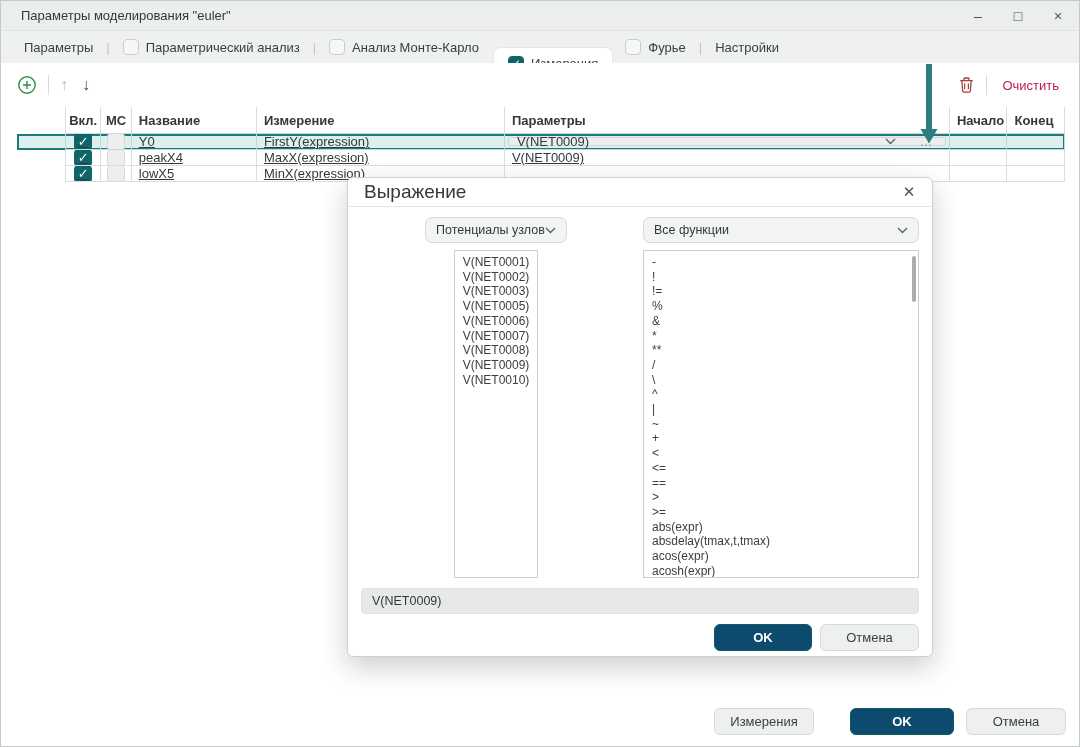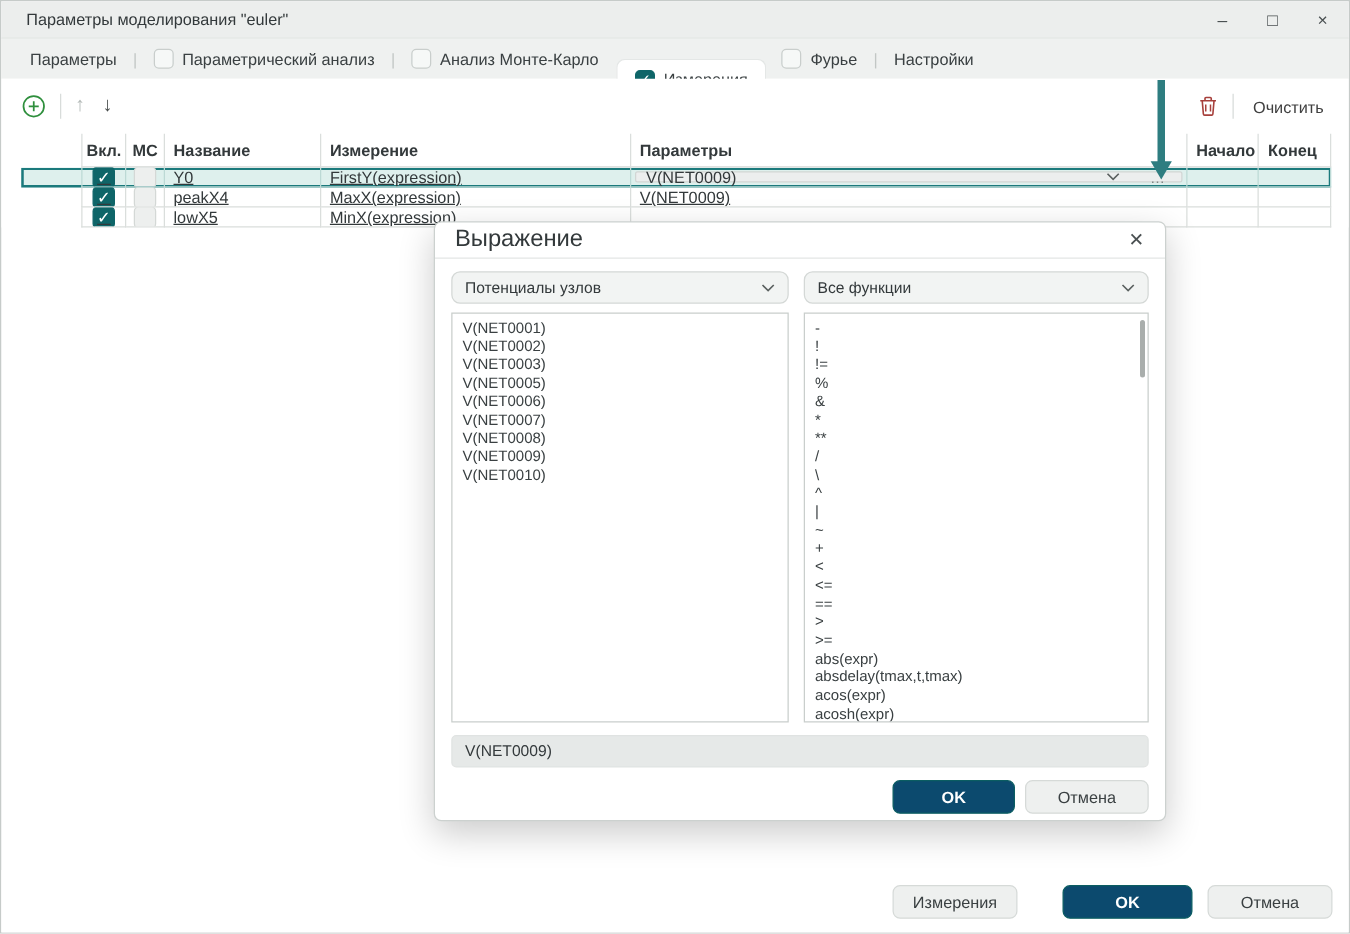--- a/index.html
+++ b/index.html
@@ -25,21 +25,21 @@
   .cb-lg.on::after { font-size:13px; }
 
   
   .content { position:relative; background:#fff; }
   .toolbar { height:44px; display:flex; align-items:center; padding:0 16px; }
   .tb-sep { width:1px; height:20px; background:#d8dcda; margin:0 11px; }
   .icon-btn { display:flex; align-items:center; justify-content:center; cursor:default; }
   .arrow-up { font-size:16px; color:#b5bbb9; }
   .arrow-down { font-size:16px; color:#474c4b; margin-left:14px; }
   .toolbar-right { margin-left:auto; display:flex; align-items:center; }
-  .clear-btn { font-size:13px; color:#404040; padding:2px 4px; }
+  .clear-btn { font-size:13px; color:#be185d; padding:2px 4px; }
 
   
   .tbl { margin:0 16px; width:1048px; font-size:13px; color:#33393b; }
   .tr { display:flex; }
   .td, .th { border-right:1px solid #dadedc; border-bottom:1px solid #dadedc; display:flex; align-items:center; padding:0 0 0 7px; overflow:hidden; white-space:nowrap; }
   .td:first-child, .th:first-child { border-left:1px solid #dadedc;margin-left:48px; }
   .th { height:27px; font-weight:bold; border-bottom:1px solid #d3d7d5; }
   .td { height:16px;text-decoration:underline; }
   .c0 { width:38px; justify-content:center; padding:0; }
   .c1 { width:32px; justify-content:center; padding:0; }
@@ -65,21 +65,21 @@
   .btn-teal { background:#0c4a6e; border:1px solid #0b5d62; color:#fff; font-weight:bold;margin-left:24px; }
   .w100 { width:100px; } .w104 { width:104px; } .w98 { width:98px; } .w99 { width:99px; }
 
   
   .dialog { position:absolute; left:346px; top:176px; width:586px; height:480px; background:#fff; border:1px solid #ccd1cf; border-radius:6px; box-shadow:0 10px 28px rgba(0,0,0,0.20); z-index:10; display:flex; flex-direction:column; }
   .dlg-header { height:31px; display:flex; align-items:center; padding:0 14px 0 16px; border-bottom:1px solid #e3e6e5; }
   .dlg-title { font-size:19px; color:#33393b; }
   .dlg-close { margin-left:auto; font-size:15px; color:#4a5052; width:18px; text-align:center; }
   .dlg-body { flex:1; padding:10px 13px 5px; display:flex; flex-direction:column; }
   .dlg-cols { display:flex; gap:12px; }
-  .col-left { width:270px; display:flex; flex-direction:column; }
+  .col-left { width:270px; display:flex; flex-direction:column;align-items:center; }
   .col-right { flex:1; display:flex; flex-direction:column; }
   .dropdown { height:26px; background:#f2f4f3; border:1px solid #d4d8d6; border-radius:7px; display:flex; align-items:center; padding:0 10px; font-size:12.5px; color:#33393b; }
   .dropdown .dd-label { flex:1; }
   .listbox { margin-top:7px; height:328px; border:1px solid #c9cecc; background:#fff; overflow:hidden; padding:4px 0 0 0; position:relative; font-size:12px; color:#3a4042; }
   .listbox .list-item { line-height:14.7px; padding:0 8px; white-space:pre; }
   .scroll-thumb { position:absolute; top:5px; right:2px; width:4px; height:46px; background:#a9aeac; border-radius:2px; }
   .expr-field { margin-top:10px; height:26px; background:#e6e9e8; border:1px solid #e0e3e2; border-radius:4px; display:flex; align-items:center; padding:0 10px; font-size:12.5px; color:#33393b; }
   .dlg-footer { margin-top:10px; display:flex; justify-content:flex-end; gap:8px; }
 </style>
 </head>

